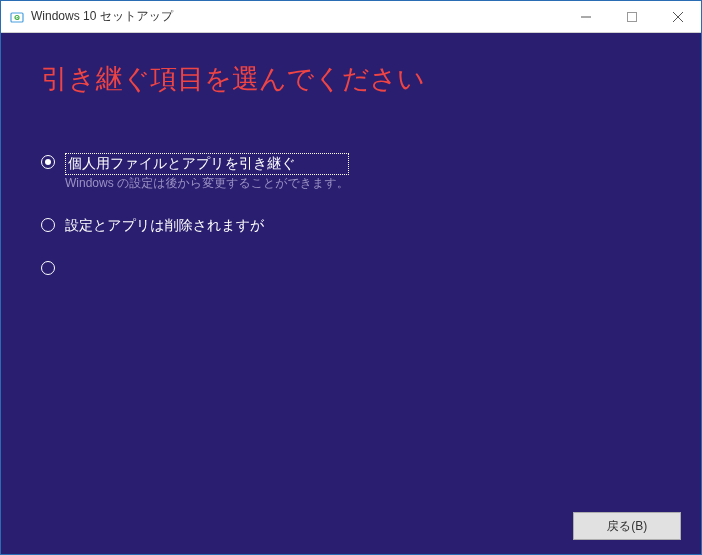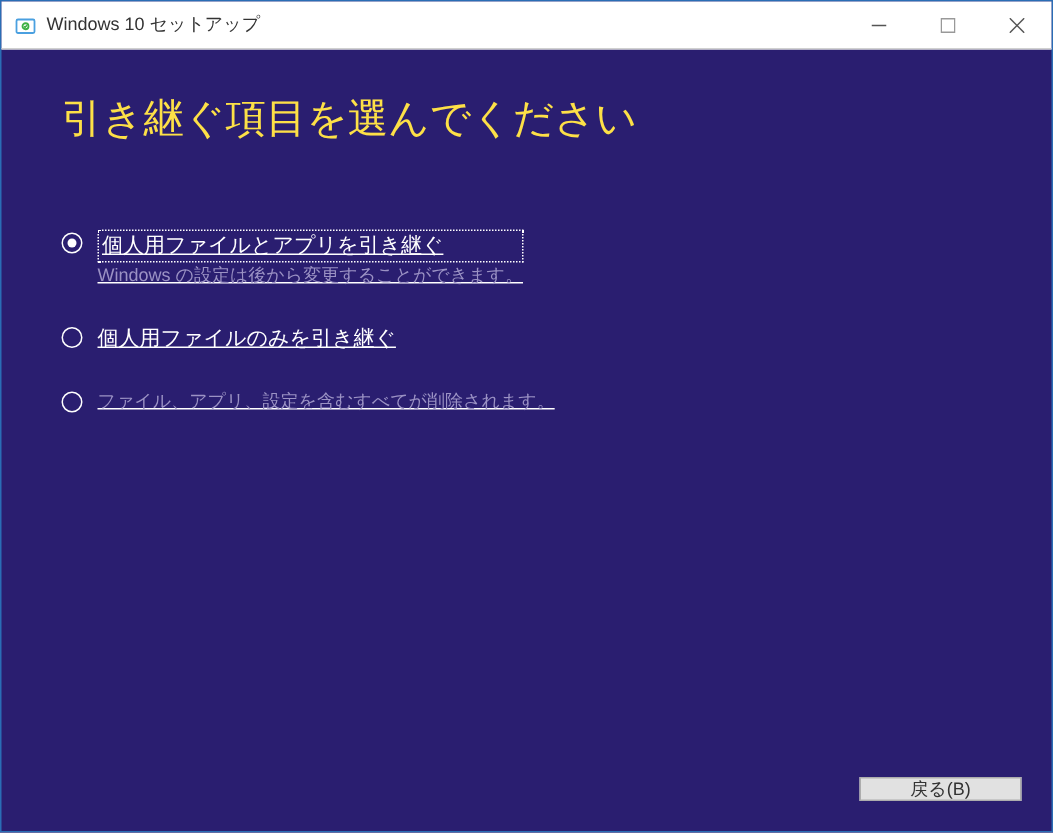--- a/index.html
+++ b/index.html
@@ -51,24 +51,24 @@
     .content {
       flex: 1;
       padding: 28px 40px 20px 40px;
       color: #fff;
       display: flex;
       flex-direction: column;
     }
     .heading {
       font-size: 27px;
       font-weight: 300;
-      color: #fde047;
+      color: #ef4444;
       margin-bottom: 56px;
     }
-    .options { display: flex; flex-direction: column; gap: 24px; text-decoration: underline; }
+    .options { display: flex; flex-direction: column; gap: 24px; }
     .option {
       display: flex;
       align-items: flex-start;
       gap: 10px;
       cursor: pointer;
     }
     .radio {
       width: 14px;
       height: 14px;
       border-radius: 50%;
@@ -104,21 +104,21 @@
     .footer {
       height: 56px;
       display: flex;
       justify-content: flex-end;
       align-items: center;
       padding: 0 20px;
       gap: 12px;
     }
     .btn {
       width: 108px;
-      height: 16px;
+      height: 28px;
       background: #e1e1e1;
       border: 1px solid #adadad;
       font-size: 12px;
       color: #333;
       display: flex;
       align-items: center;
       justify-content: center;
       cursor: pointer;
     }
     .btn.primary {
@@ -166,28 +166,27 @@
         <span class="radio selected"></span>
         <div class="option-text">
           <span class="option-label focused">個人用ファイルとアプリを引き継ぐ</span>
           <span class="option-desc">Windows の設定は後から変更することができます。</span>
         </div>
       </div>
 
       <div class="option">
         <span class="radio"></span>
         <div class="option-text">
-          <span class="option-label">個人用ファイルのみを引き継ぐ</span>
+          <span class="option-label">設定とアプリは削除されますが</span>
         </div>
       </div>
 
       <div class="option">
         <span class="radio"></span>
         <div class="option-text">
-          <span class="option-desc">ファイル、アプリ、設定を含むすべてが削除されます。</span>
         </div>
       </div>
     </div>
   </div>
 
   <div class="footer">
     <div class="btn">戻る(B)</div>
   </div>
 </div>
 

